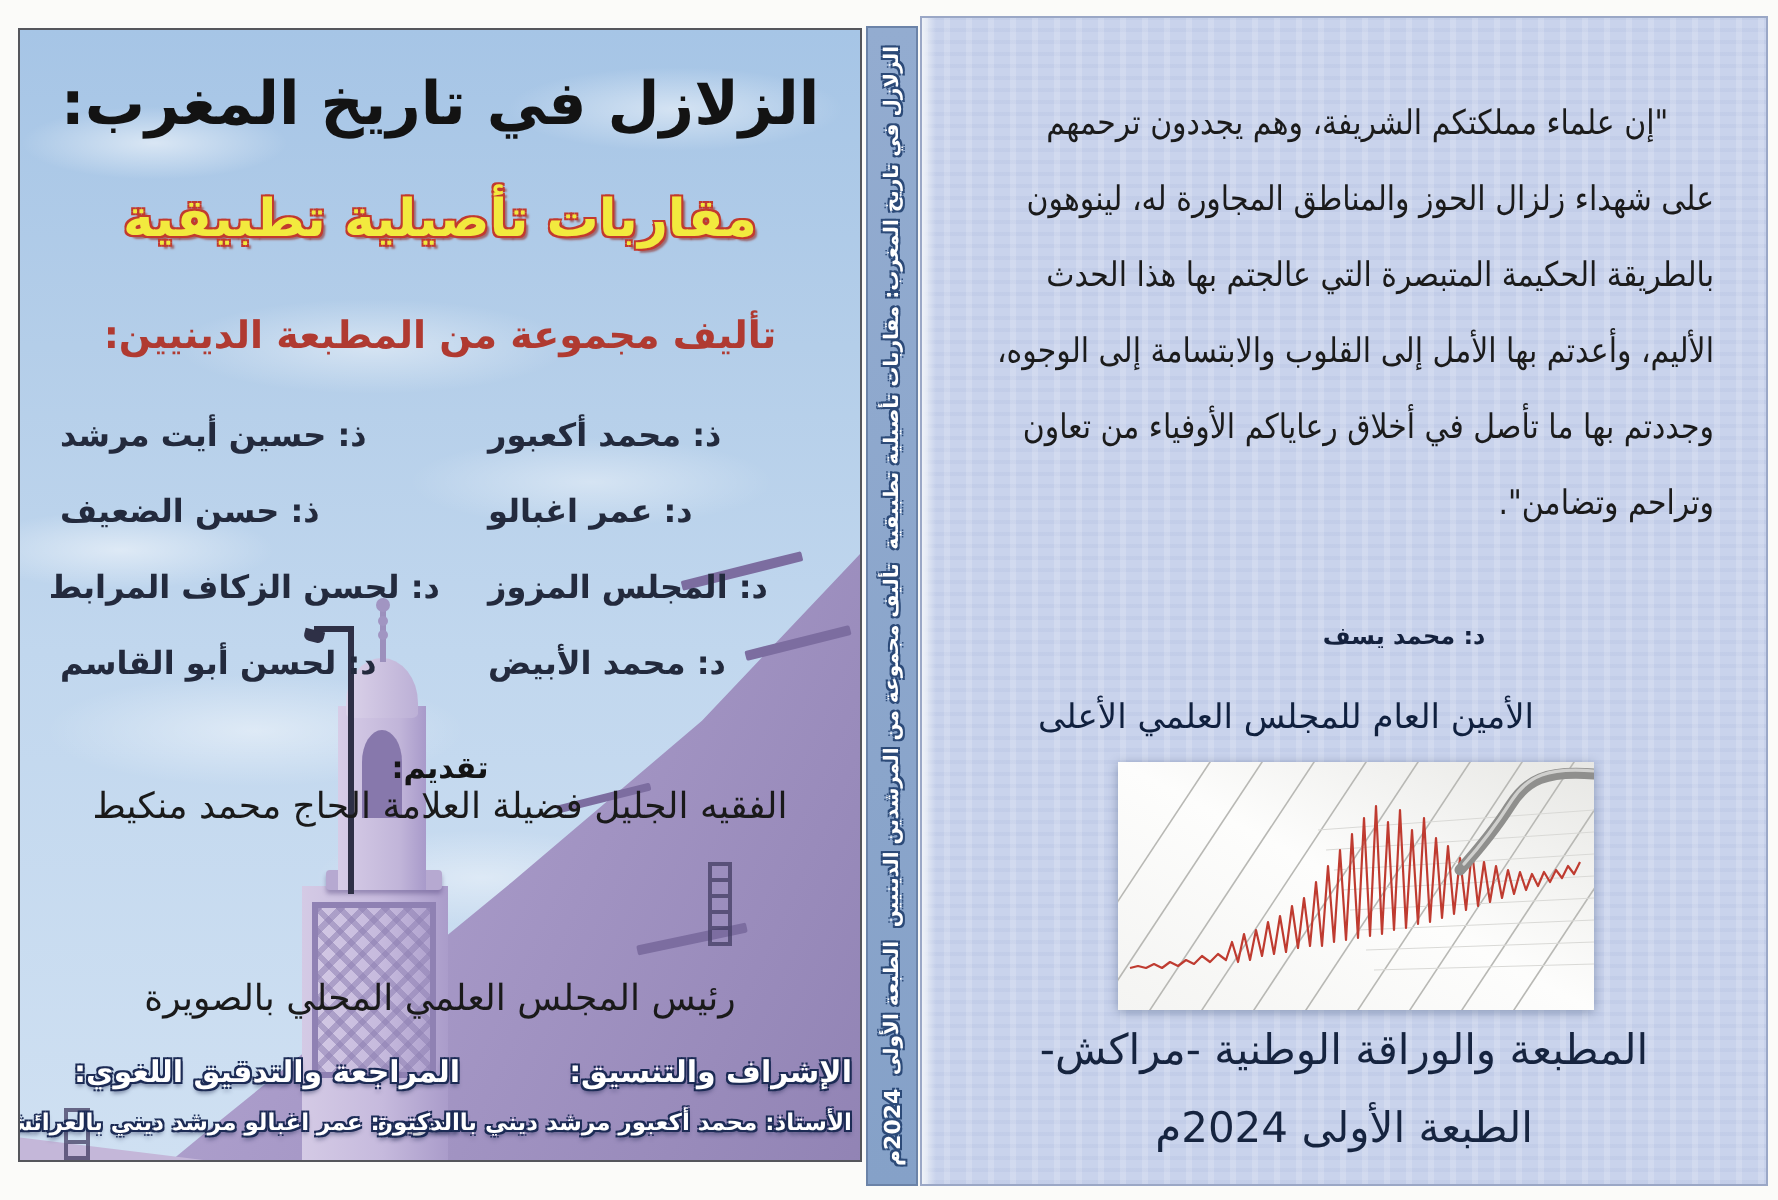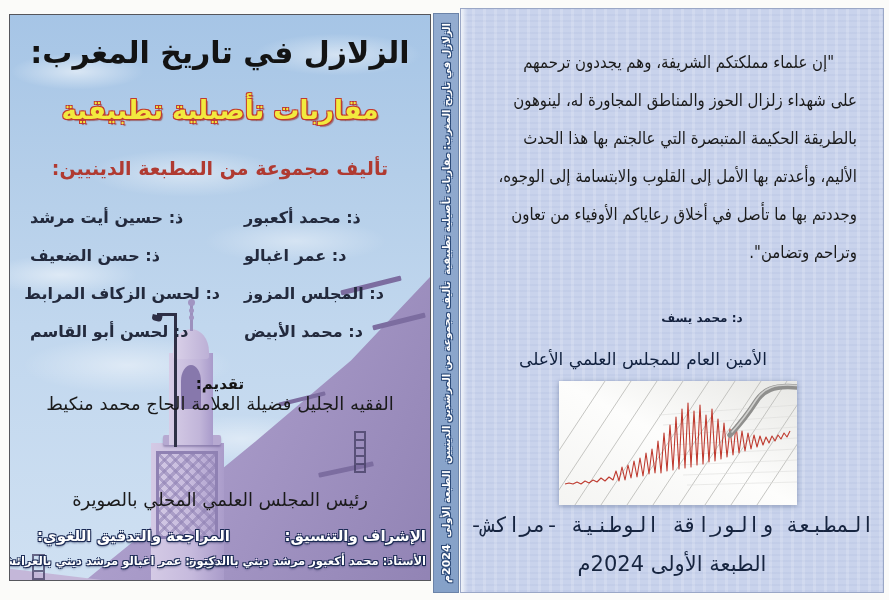--- a/index.html
+++ b/index.html
@@ -107,21 +107,21 @@
     color:#1b1b1b;font-size:17px;line-height:38px;transform:scaleX(.88);transform-origin:right center;}
   .bc-quote .qline{white-space:nowrap;}
   .bc-quote .qline:first-child{text-indent:26px;}
   .bc-signature{position:absolute;top:302px;left:60px;right:0;text-align:center;direction:rtl;
     font-size:12px;font-weight:bold;color:#14213d;}
   .bc-sig-title{position:absolute;top:340px;left:0;right:58px;text-align:center;direction:rtl;
     font-size:17px;color:#10203e;}
   .seismo{position:absolute;left:98px;top:372px;width:238px;height:124px;
     box-shadow:0 1px 5px rgba(40,60,100,.4);}
   .bc-publisher{position:absolute;top:504px;left:0;right:0;text-align:center;direction:rtl;
-    font-size:21px;color:#16243f;white-space:nowrap;font-family:Liberation Mono, monospace;}
+    font-size:21px;color:#16243f;white-space:nowrap;}
   .bc-edition{position:absolute;top:543px;left:0;right:0;text-align:center;direction:rtl;
     font-size:21px;color:#16243f;white-space:nowrap;}
 </style>
 </head>
 <body>
 
 <div class="scene">
 
   <div class="front-cover">
     <div class="clouds"></div>

